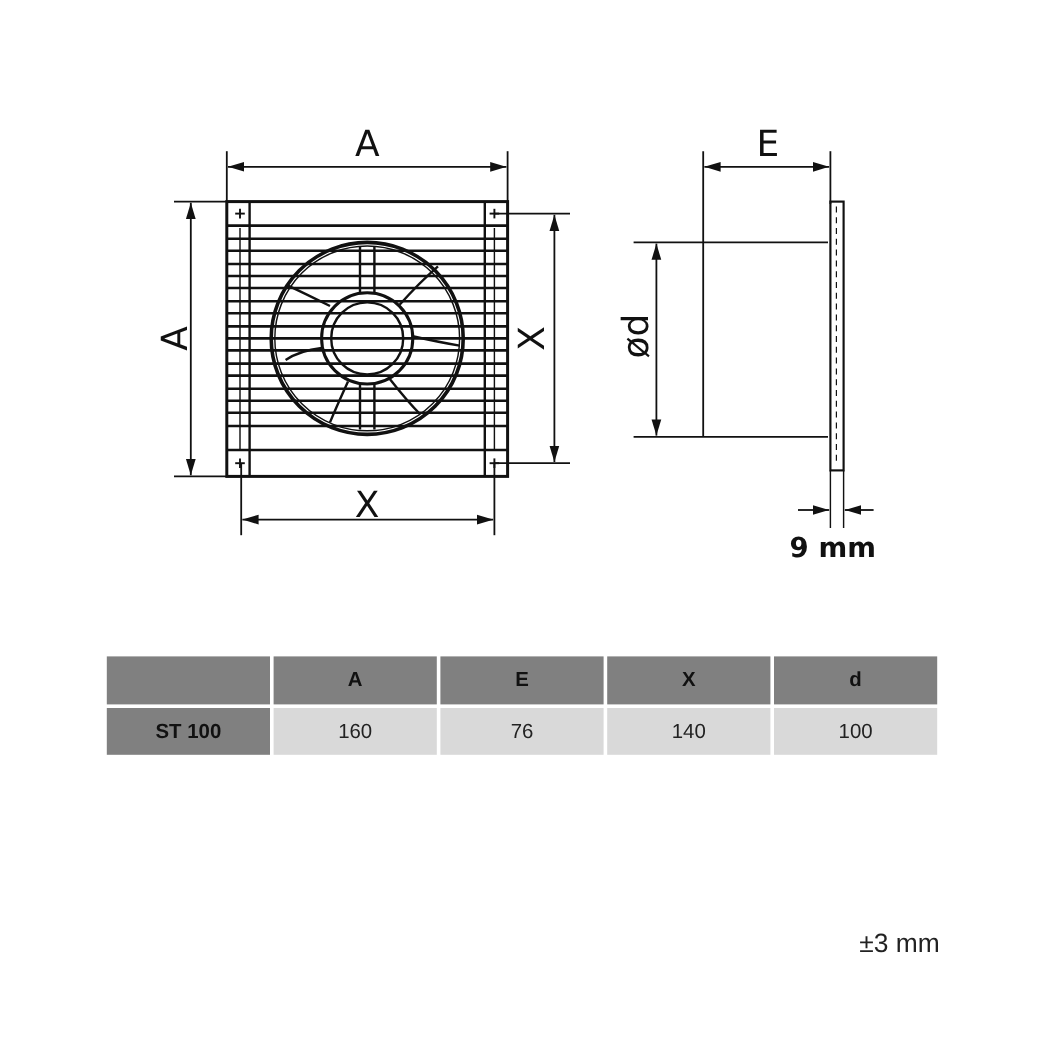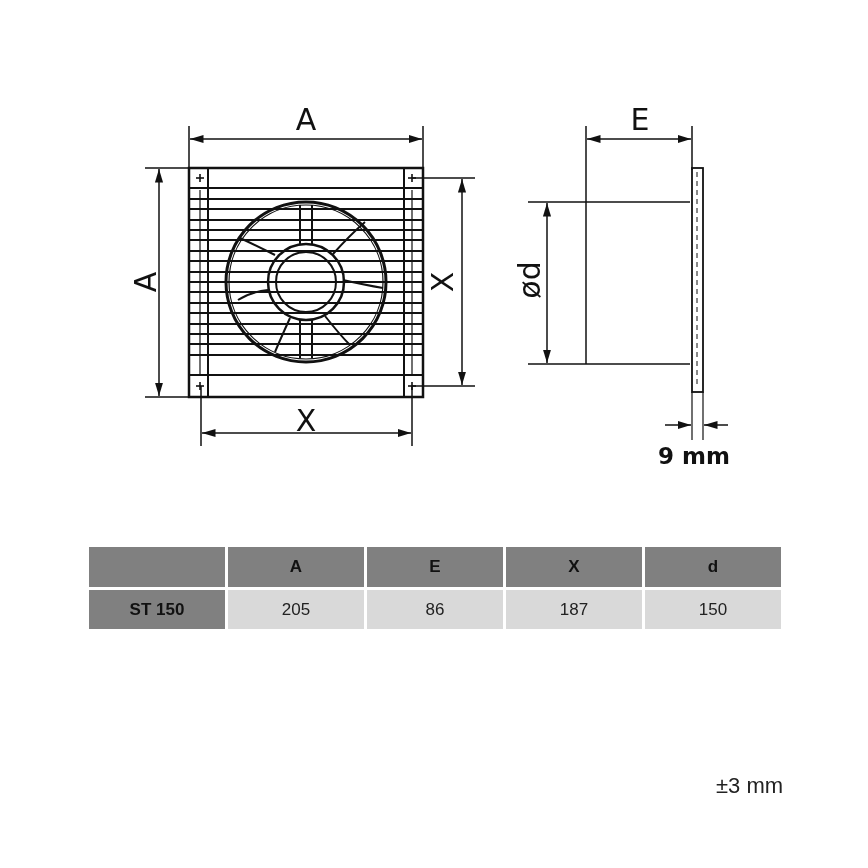--- a/index.html
+++ b/index.html
@@ -129,22 +129,22 @@
     <tr>
       <th class="corner"></th>
       <th class="col">A</th>
       <th class="col">E</th>
       <th class="col">X</th>
       <th class="col">d</th>
     </tr>
   </thead>
   <tbody>
     <tr>
-      <td class="model">ST 150</td>
-      <td class="val">205</td>
-      <td class="val">86</td>
-      <td class="val">187</td>
-      <td class="val">150</td>
+      <td class="model">ST 100</td>
+      <td class="val">160</td>
+      <td class="val">76</td>
+      <td class="val">140</td>
+      <td class="val">100</td>
     </tr>
   </tbody>
 </table>
 
 <div id="tolerance">±3 mm</div>
 
 </body></html>

